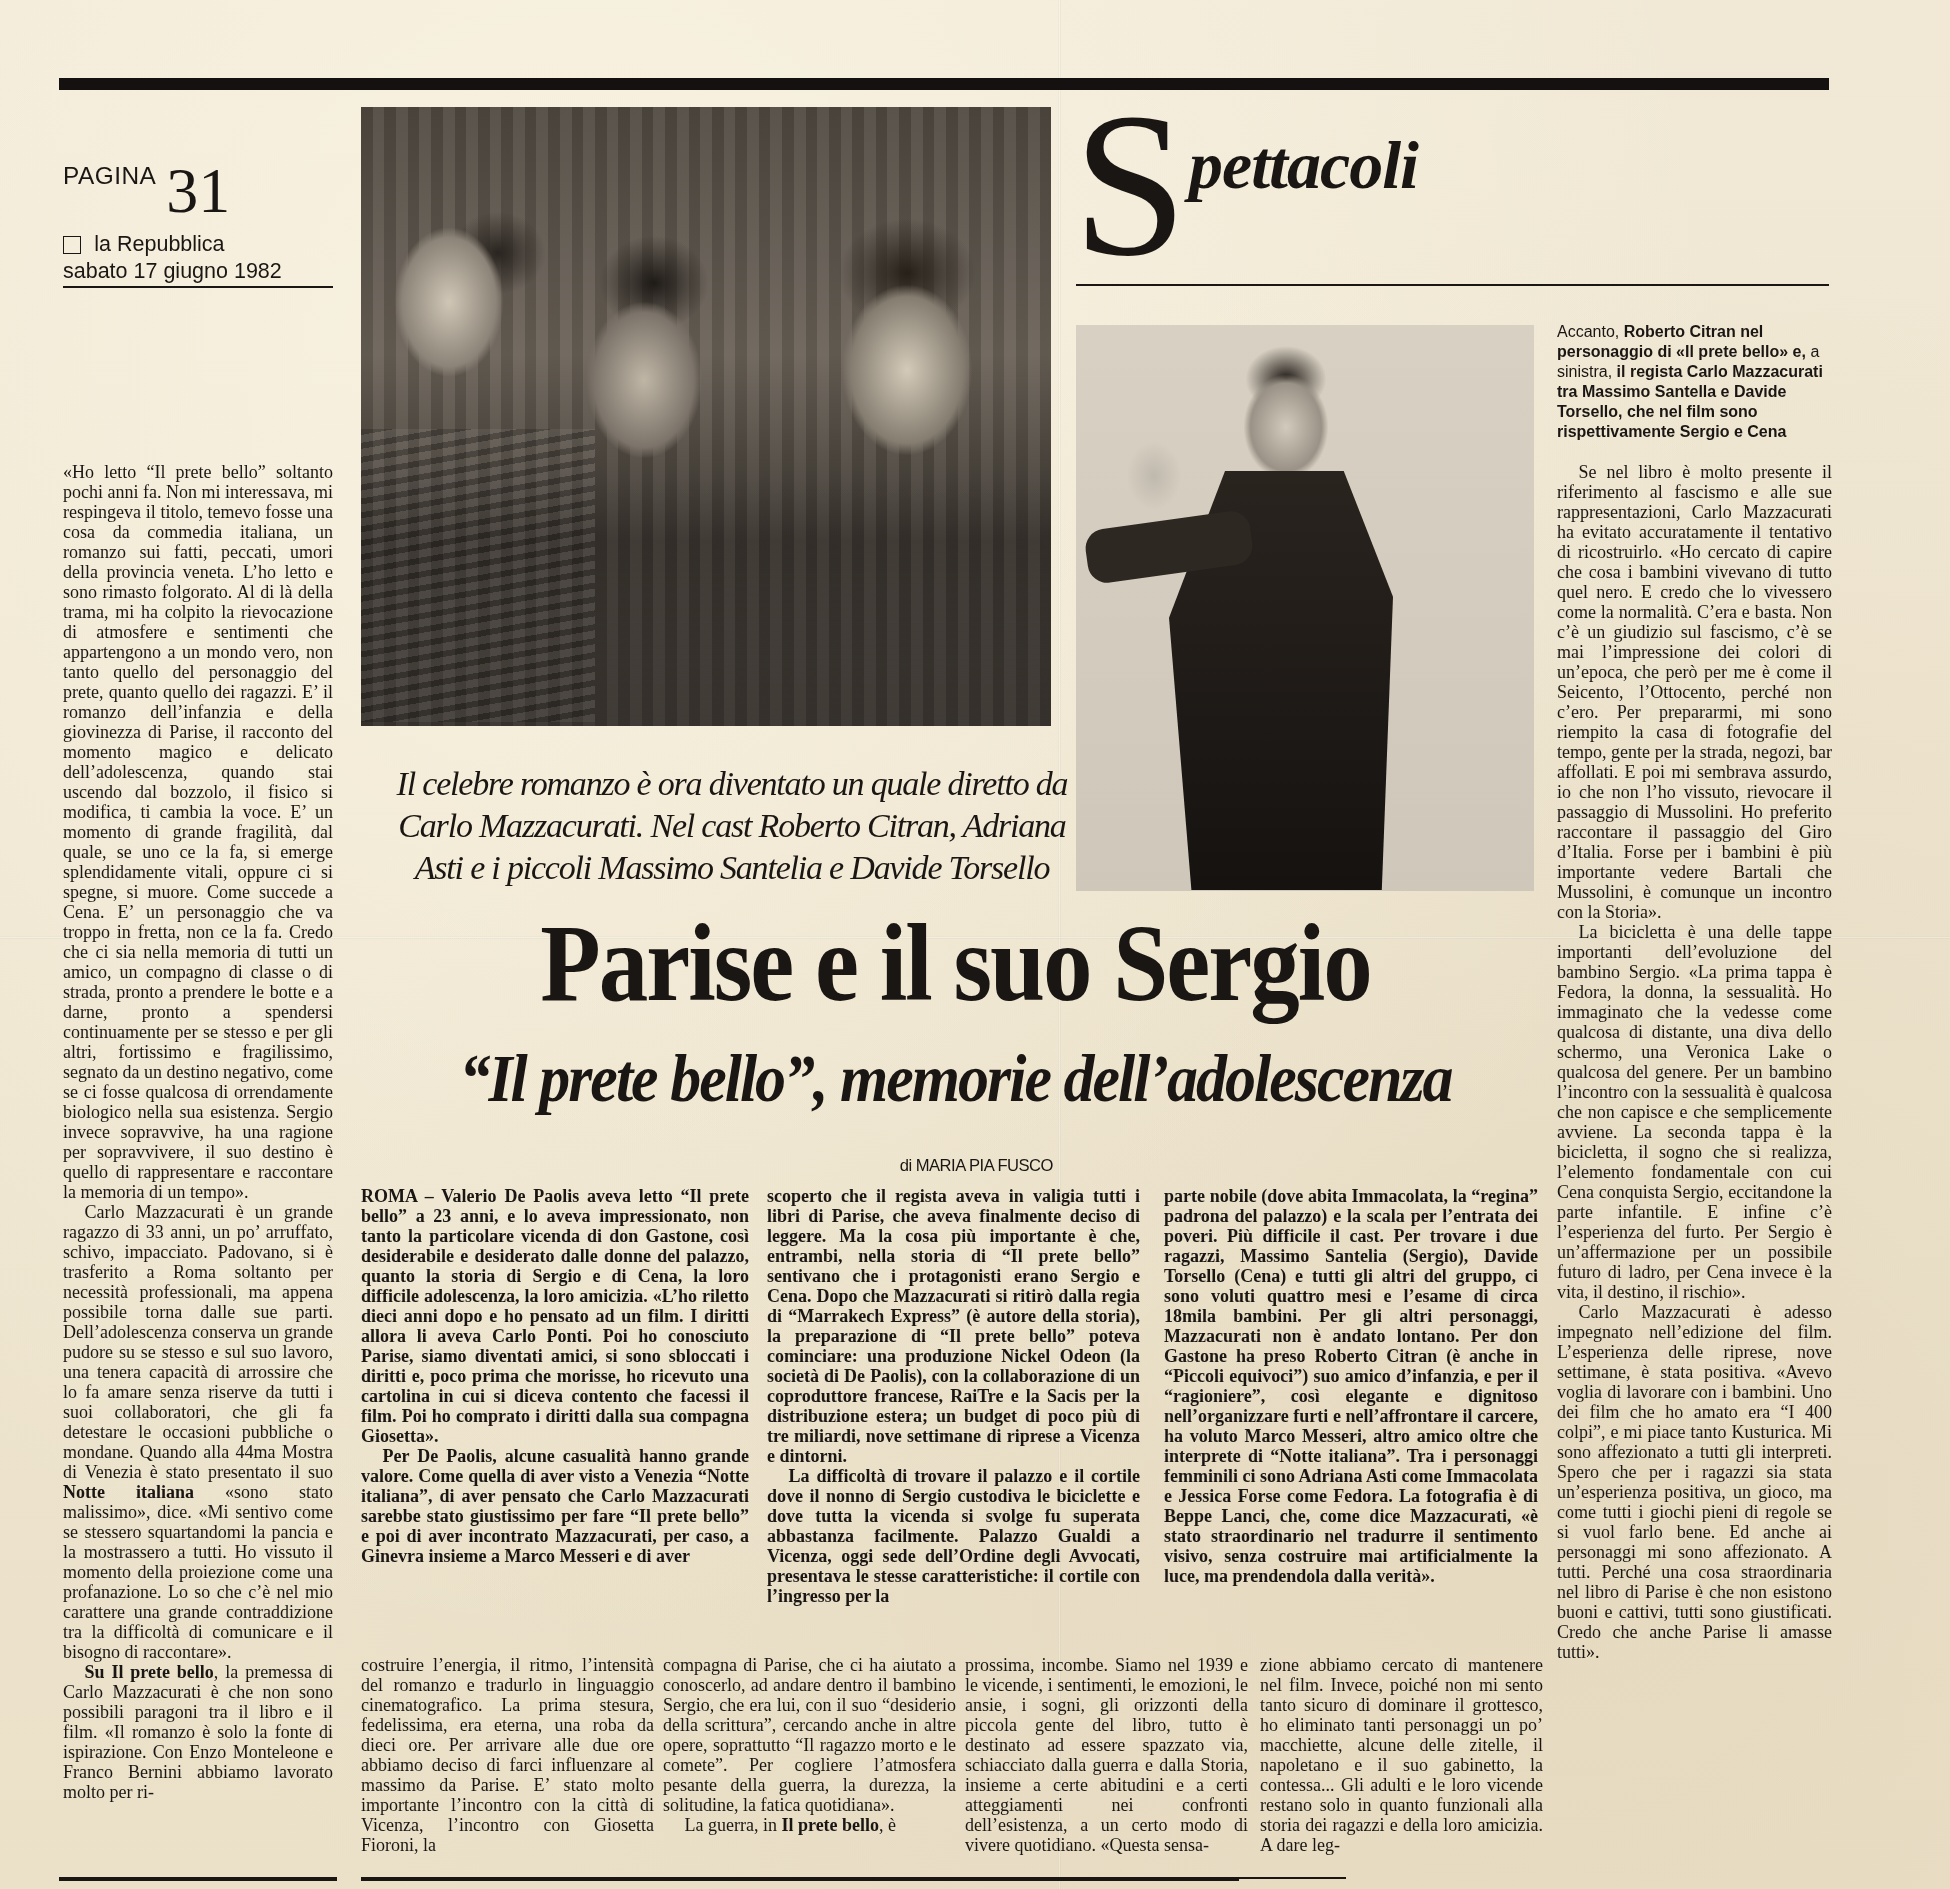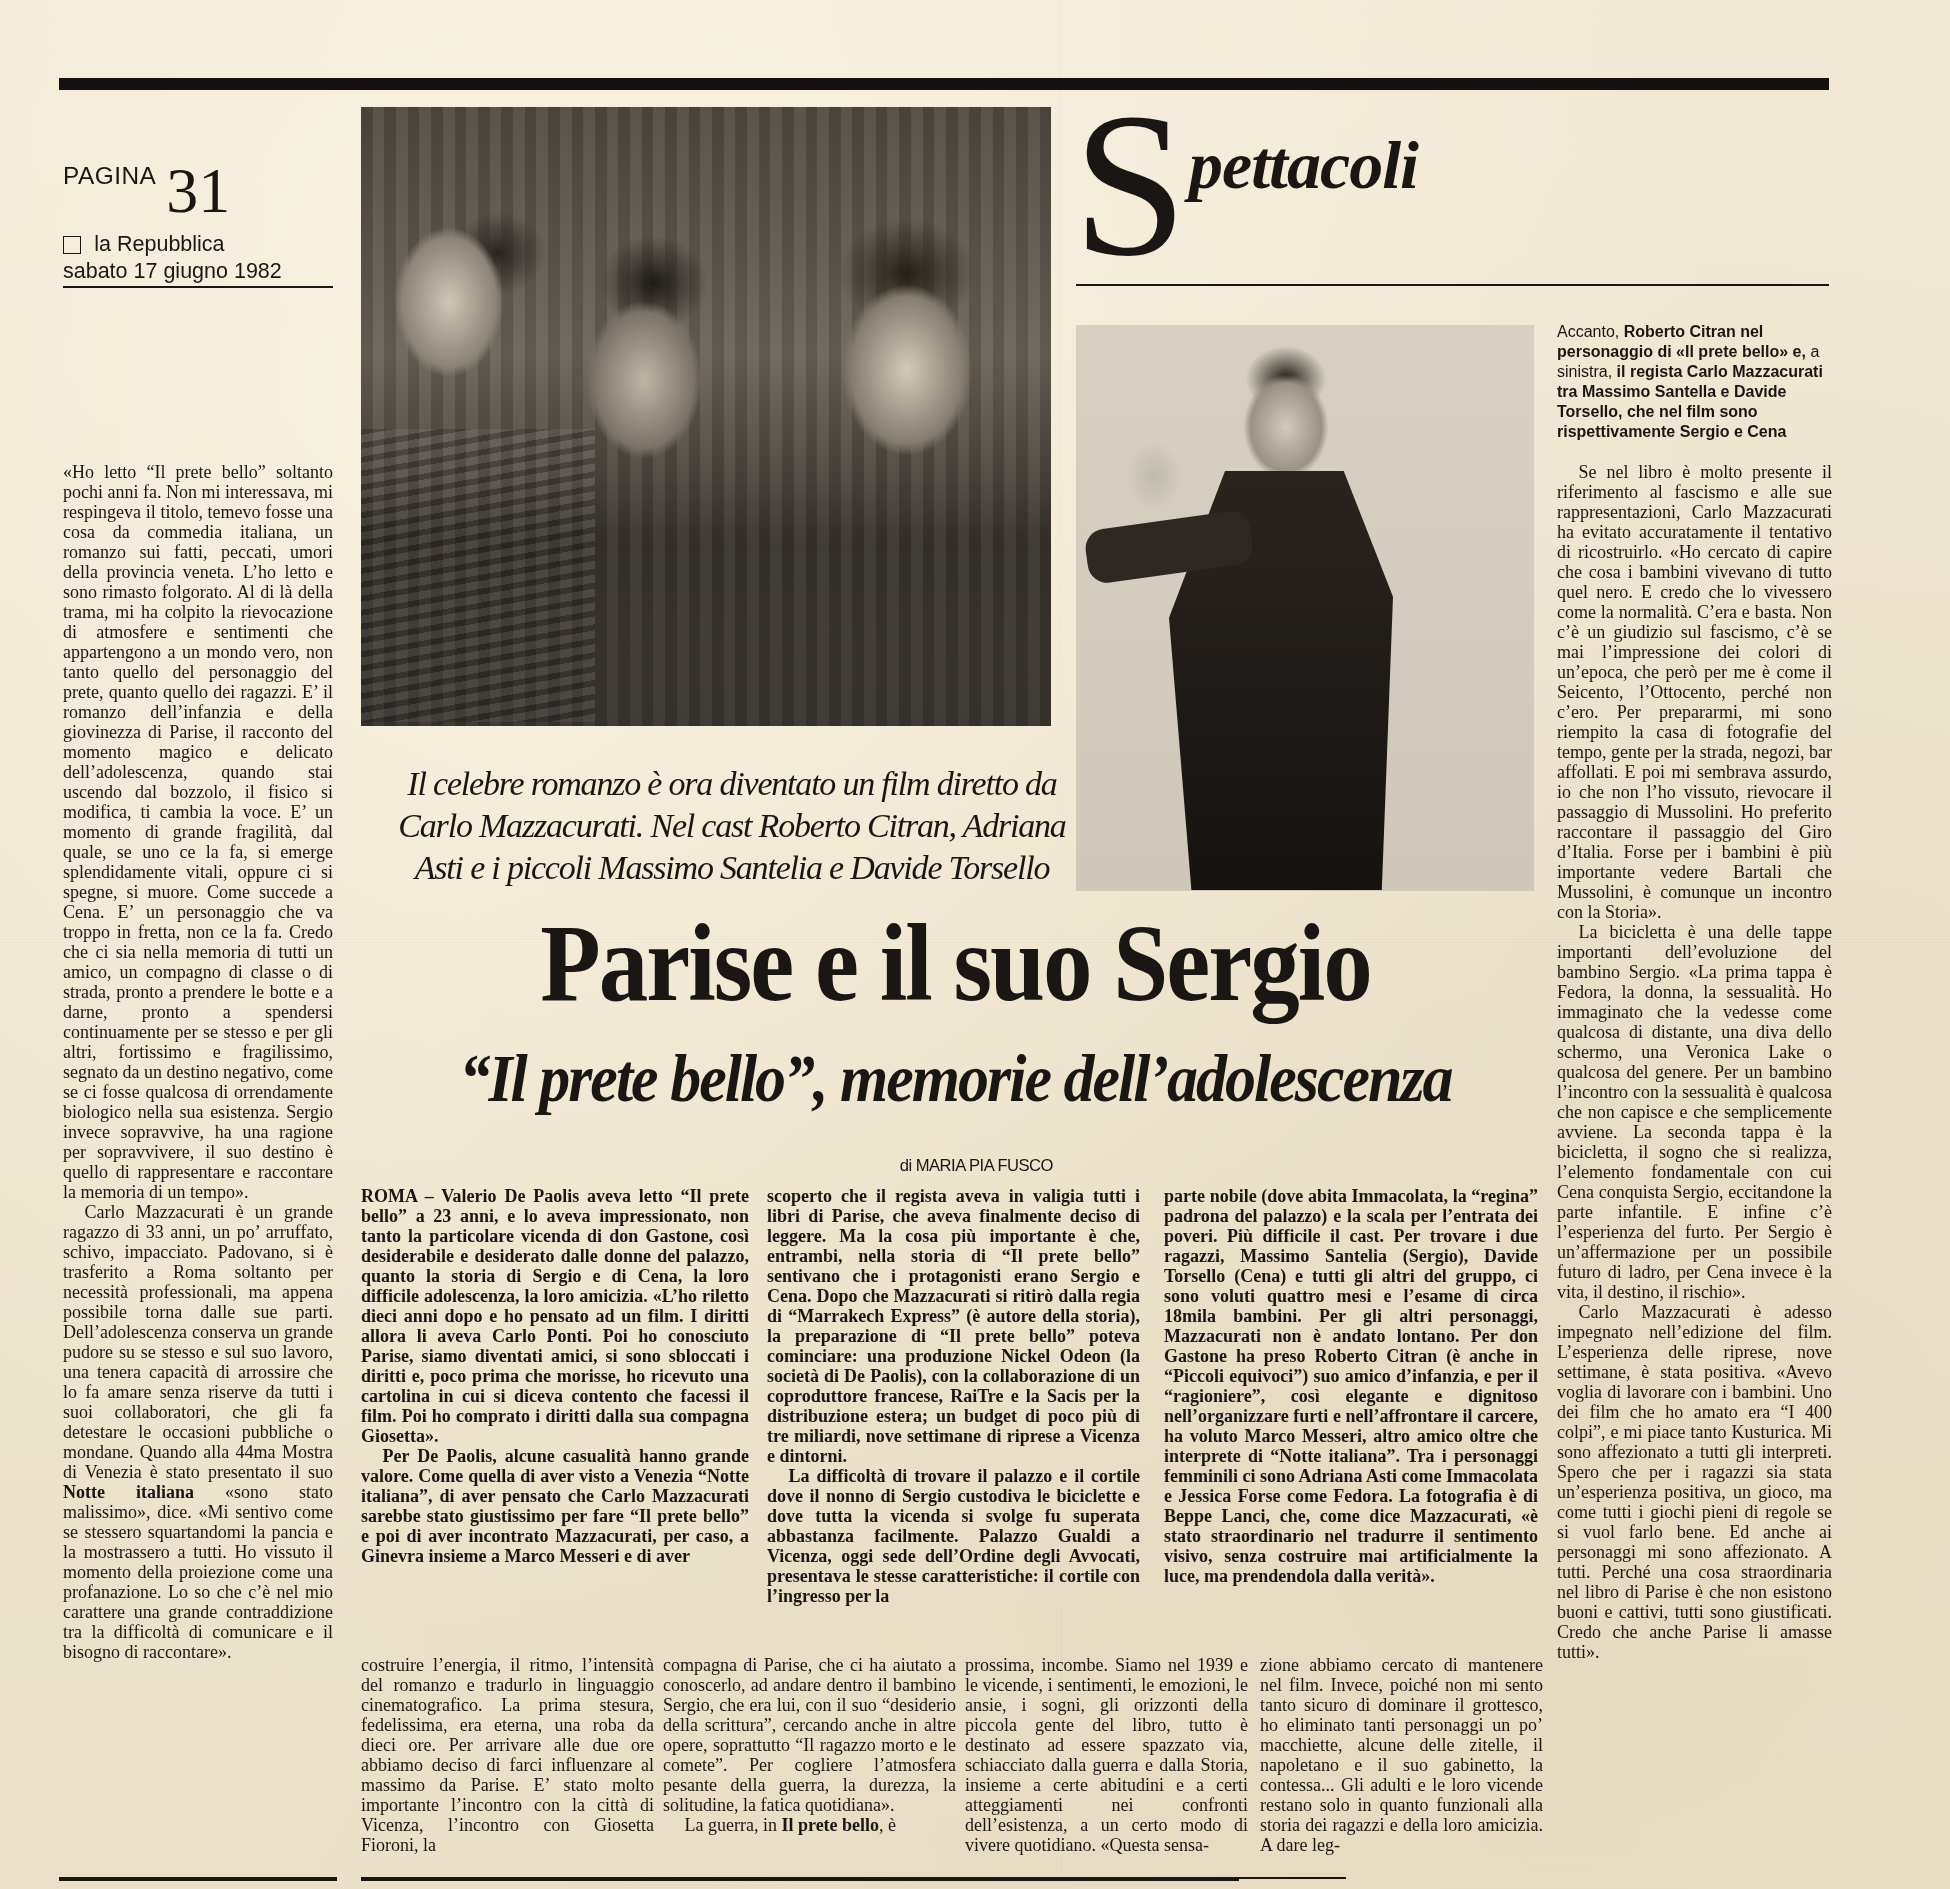--- a/index.html
+++ b/index.html
@@ -134,28 +134,29 @@
 <div class="section-hdr">
   <span class="big-s">S</span>
   <span class="rest">pettacoli</span>
 </div>
 <div class="section-rule"></div>
 
 <div class="caption">
   <span>Accanto, </span><b>Roberto Citran nel personaggio di «Il prete bello» e,</b><span> a sinistra, </span><b>il regista Carlo Mazzacurati tra Massimo Santella e Davide Torsello, che nel film sono rispettivamente Sergio e Cena</b>
 </div>
 
-<div class="deck">Il celebre romanzo è ora diventato un film diretto da Carlo Mazzacurati. Nel cast Roberto Citran, Adriana Asti e i piccoli Massimo Santelia e Davide Torsello</div>
+<div class="deck">Il celebre romanzo è ora diventato un quale diretto da Carlo Mazzacurati. Nel cast Roberto Citran, Adriana Asti e i piccoli Massimo Santelia e Davide Torsello</div>
 <div class="headline">Parise e il suo Sergio</div>
 <div class="subhead">“Il prete bello”, memorie dell’adolescenza</div>
 <div class="byline">di MARIA PIA FUSCO</div>
 
 <div class="col col-left">
   <p>«Ho letto “Il prete bello” soltanto pochi anni fa. Non mi interessava, mi respingeva il titolo, temevo fosse una cosa da commedia italiana, un romanzo sui fatti, peccati, umori della provincia veneta. L’ho letto e sono rimasto folgorato. Al di là della trama, mi ha colpito la rievocazione di atmosfere e sentimenti che appartengono a un mondo vero, non tanto quello del personaggio del prete, quanto quello dei ragazzi. E’ il romanzo dell’infanzia e della giovinezza di Parise, il racconto del momento magico e delicato dell’adolescenza, quando stai uscendo dal bozzolo, il fisico si modifica, ti cambia la voce. E’ un momento di grande fragilità, dal quale, se uno ce la fa, si emerge splendidamente vitali, oppure ci si spegne, si muore. Come succede a Cena. E’ un personaggio che va troppo in fretta, non ce la fa. Credo che ci sia nella memoria di tutti un amico, un compagno di classe o di strada, pronto a prendere le botte e a darne, pronto a spendersi continuamente per se stesso e per gli altri, fortissimo e fragilissimo, segnato da un destino negativo, come se ci fosse qualcosa di orrendamente biologico nella sua esistenza. Sergio invece sopravvive, ha una ragione per sopravvivere, il suo destino è quello di rappresentare e raccontare la memoria di un tempo».</p>
   <p class="ind"><span>Carlo Mazzacurati è un grande ragazzo di 33 anni, un po’ arruffato, schivo, impacciato. Padovano, si è trasferito a Roma soltanto per necessità professionali, ma appena possibile torna dalle sue parti. Dell’adolescenza conserva un grande pudore su se stesso e sul suo lavoro, una tenera capacità di arrossire che lo fa amare senza riserve da tutti i suoi collaboratori, che gli fa detestare le occasioni pubbliche o mondane. Quando alla 44ma Mostra di Venezia è stato presentato il suo </span><b>Notte italiana</b><span> «sono stato malissimo», dice. «Mi sentivo come se stessero squartandomi la pancia e la mostrassero a tutti. Ho vissuto il momento della proiezione come una profanazione. Lo so che c’è nel mio carattere una grande contraddizione tra la difficoltà di comunicare e il bisogno di raccontare».</span></p>
+  <p class="ind"><b>Su Il prete bello</b><span>, la premessa di Carlo Mazzacurati è che non sono possibili paragoni tra il libro e il film. «Il romanzo è solo la fonte di ispirazione. Con Enzo Monteleone e Franco Bernini abbiamo lavorato molto per ri-</span></p>
 </div>
 
 <div class="col bold col-b1">
   <p>ROMA – Valerio De Paolis aveva letto “Il prete bello” a 23 anni, e lo aveva impressionato, non tanto la particolare vicenda di don Gastone, così desiderabile e desiderato dalle donne del palazzo, quanto la storia di Sergio e di Cena, la loro difficile adolescenza, la loro amicizia. «L’ho riletto dieci anni dopo e ho pensato ad un film. I diritti allora li aveva Carlo Ponti. Poi ho conosciuto Parise, siamo diventati amici, si sono sbloccati i diritti e, poco prima che morisse, ho ricevuto una cartolina in cui si diceva contento che facessi il film. Poi ho comprato i diritti dalla sua compagna Giosetta».</p>
   <p class="ind">Per De Paolis, alcune casualità hanno grande valore. Come quella di aver visto a Venezia “Notte italiana”, di aver pensato che Carlo Mazzacurati sarebbe stato giustissimo per fare “Il prete bello” e poi di aver incontrato Mazzacurati, per caso, a Ginevra insieme a Marco Messeri e di aver</p>
 </div>
 <div class="col bold col-b2">
   <p>scoperto che il regista aveva in valigia tutti i libri di Parise, che aveva finalmente deciso di leggere. Ma la cosa più importante è che, entrambi, nella storia di “Il prete bello” sentivano che i protagonisti erano Sergio e Cena. Dopo che Mazzacurati si ritirò dalla regia di “Marrakech Express” (è autore della storia), la preparazione di “Il prete bello” poteva cominciare: una produzione Nickel Odeon (la società di De Paolis), con la collaborazione di un coproduttore francese, RaiTre e la Sacis per la distribuzione estera; un budget di poco più di tre miliardi, nove settimane di riprese a Vicenza e dintorni.</p>
   <p class="ind">La difficoltà di trovare il palazzo e il cortile dove il nonno di Sergio custodiva le biciclette e dove tutta la vicenda si svolge fu superata abbastanza facilmente. Palazzo Gualdi a Vicenza, oggi sede dell’Ordine degli Avvocati, presentava le stesse caratteristiche: il cortile con l’ingresso per la</p>
 </div>

